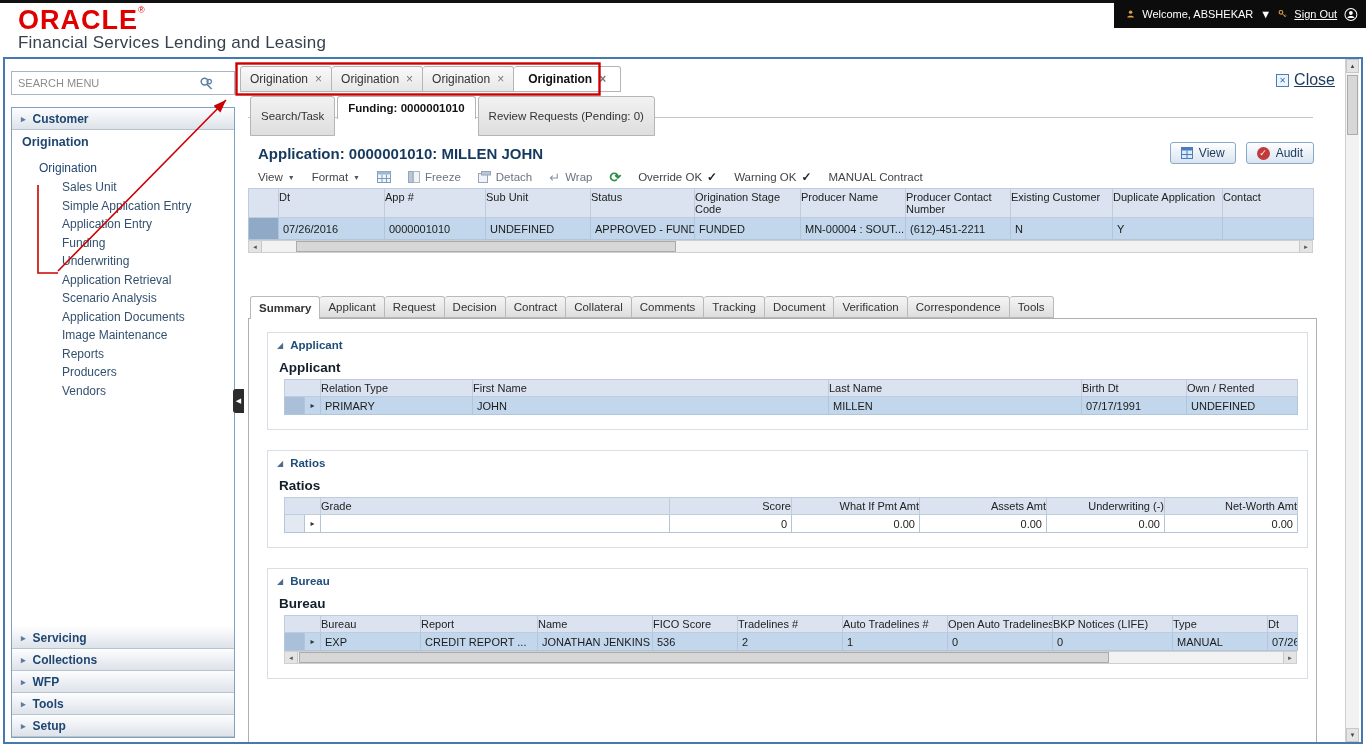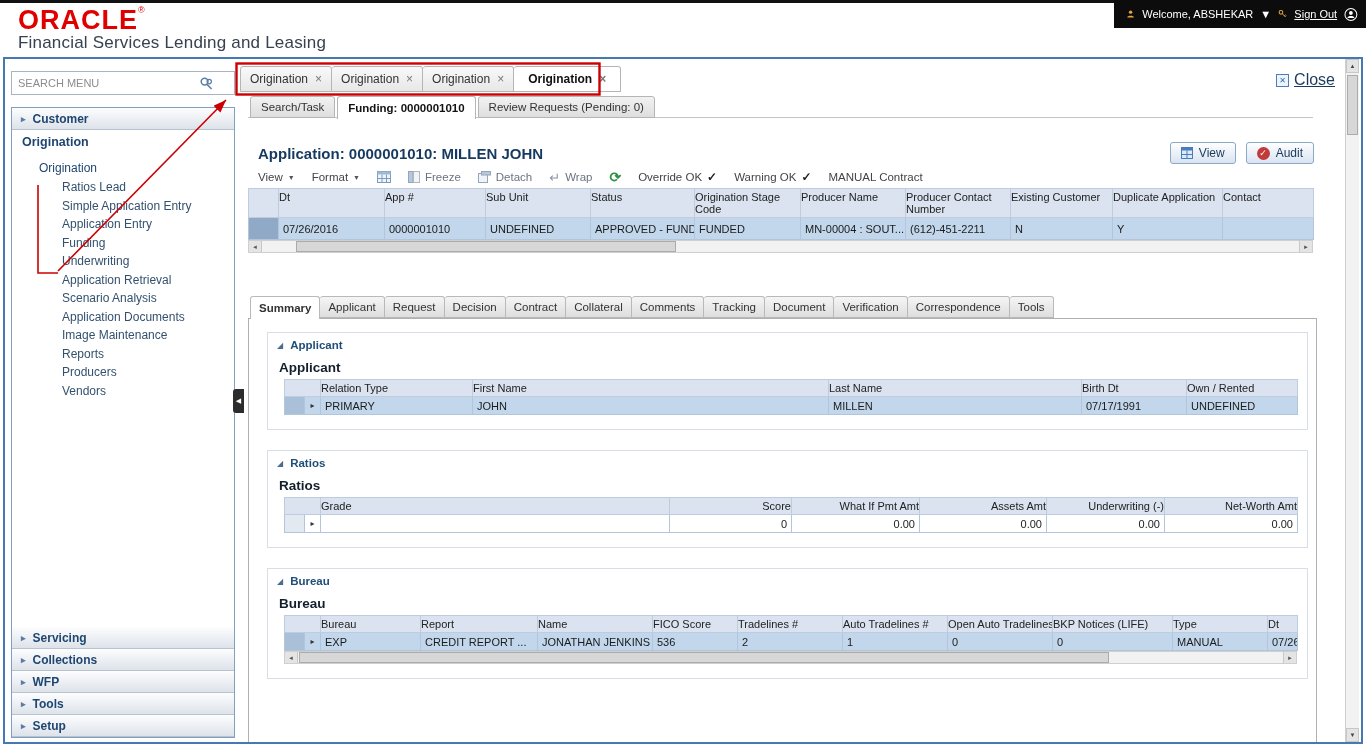--- a/index.html
+++ b/index.html
@@ -57,21 +57,21 @@
 
   .close-link { position:absolute; right:26px; top:12px; display:flex; align-items:center; gap:5px;
     cursor:pointer; z-index:3; }
   .close-box { width:13px; height:13px; border:1px solid #4a7dbd; color:#2f6db3; font-size:8px;
     display:flex; align-items:center; justify-content:center; background:#eef4fb; }
   .close-label { font-size:16px; color:#1a3a5c; text-decoration:underline; }
 
   
   .tab-baseline { position:absolute; left:243px; top:58px; width:1065px; height:1px; background:#c4c4c4; }
   .page-tabs { position:absolute; left:245px; top:37px; display:flex; gap:2px; z-index:3; }
-  .page-tab { height:22px; padding:0 10px; display:flex; align-items:center;
+  .page-tab { height:40px; padding:0 10px; display:flex; align-items:center;
     background:linear-gradient(#f2f2f2,#dedede); border:1px solid #b5b5b5;
     border-radius:3px 3px 0 0; font-size:11.5px; color:#333; cursor:pointer; }
   .page-tab.active { height:23px; background:#fff; font-weight:bold; color:#111; border-bottom:none; }
 
   
   .app-title { position:absolute; left:253px; top:86px; font-size:15px; font-weight:bold; color:#163a5f; }
   .hdr-buttons { position:absolute; right:47px; top:83px; display:flex; gap:10px; }
   .hbtn { height:22px; padding:0 10px; display:flex; align-items:center; gap:6px;
     background:linear-gradient(#fefefe,#d9e4f1); border:1px solid #8aa8c8; border-radius:3px;
     font-size:12px; color:#1a3a5c; cursor:pointer; }
@@ -182,21 +182,21 @@
     <div class="nav-panel">
       <div class="acc">
         <span class="chev">▸</span>
         <span>Customer</span>
       </div>
       <div class="acc-active">
         <span>Origination</span>
       </div>
       <div class="tree">
         <div class="tree-root">Origination</div>
-        <div class="tree-item">Ratios Lead</div>
+        <div class="tree-item">Sales Unit</div>
         <div class="tree-item">Simple Application Entry</div>
         <div class="tree-item">Application Entry</div>
         <div class="tree-item">Funding</div>
         <div class="tree-item">Underwriting</div>
         <div class="tree-item">Application Retrieval</div>
         <div class="tree-item">Scenario Analysis</div>
         <div class="tree-item">Application Documents</div>
         <div class="tree-item">Image Maintenance</div>
         <div class="tree-item">Reports</div>
         <div class="tree-item">Producers</div>

